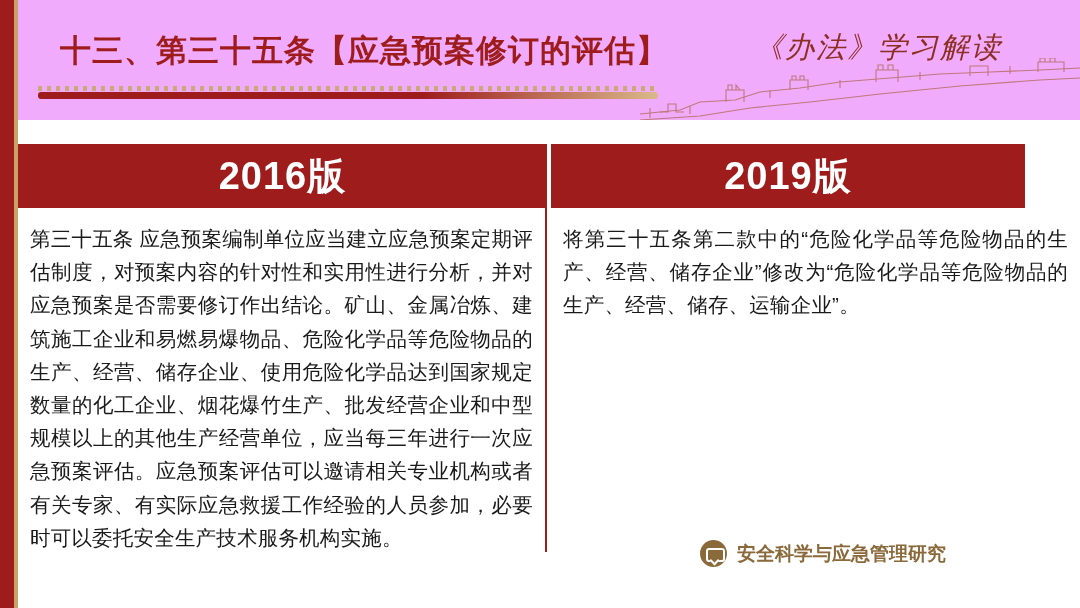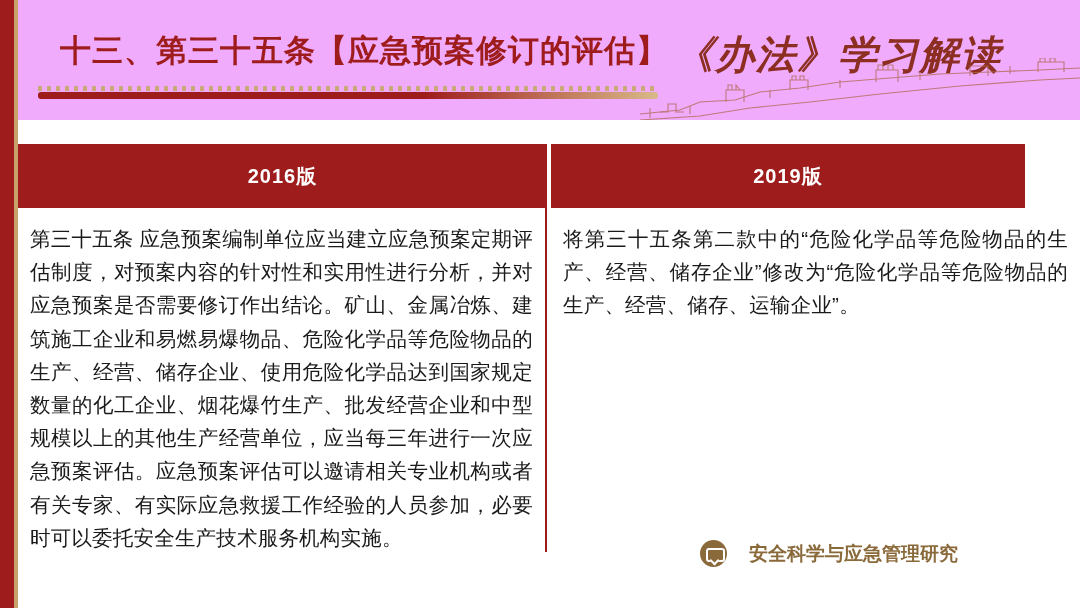--- a/index.html
+++ b/index.html
@@ -57,22 +57,22 @@
     left: 20px; top: 86px;
     width: 620px; height: 5px;
     background-image: repeating-linear-gradient(to right, #c9a978 0 4px, transparent 4px 9px);
   }
 
   
   .brush-title {
     position: absolute;
     right: 78px; top: 28px;
     font-family: "Liberation Serif", "DejaVu Serif", serif;
-    font-size: 39px;
-    font-weight: bold;
+    font-size: 29px;
+    font-weight: normal;
     font-style: italic;
     color: #8c2f22;
     letter-spacing: 2px;
     white-space: nowrap;
   }
 
   
   .wall-art {
     position: absolute;
     right: 0; top: 58px;
@@ -88,21 +88,21 @@
     width: 1062px; height: 464px;
     background: #ffffff;
   }
   .thead {
     display: flex;
     height: 64px;
   }
   .th {
     background: #9e1c1c;
     color: #ffffff;
-    font-size: 20px;
+    font-size: 38px;
     font-weight: bold;
     display: flex;
     align-items: center;
     justify-content: center;
     letter-spacing: 1px;
   }
   .th.col1 { width: 529px; }
   .th-gap { width: 4px; background: #ffffff; }
   .th.col2 { width: 474px; }
 
@@ -128,21 +128,21 @@
     position: relative;
     padding-left: 16px;
   }
 
   
   .wm {
     position: absolute;
     left: 700px; top: 540px;
     display: flex;
     align-items: center;
-    gap: 22px;
+    gap: 10px;
     color: #8a6a3a;
     font-size: 19px;
     font-weight: bold;
     white-space: nowrap;
   }
   .wm-logo {
     width: 27px; height: 27px;
     border-radius: 50%;
     background: #8a6a3a;
     position: relative;

